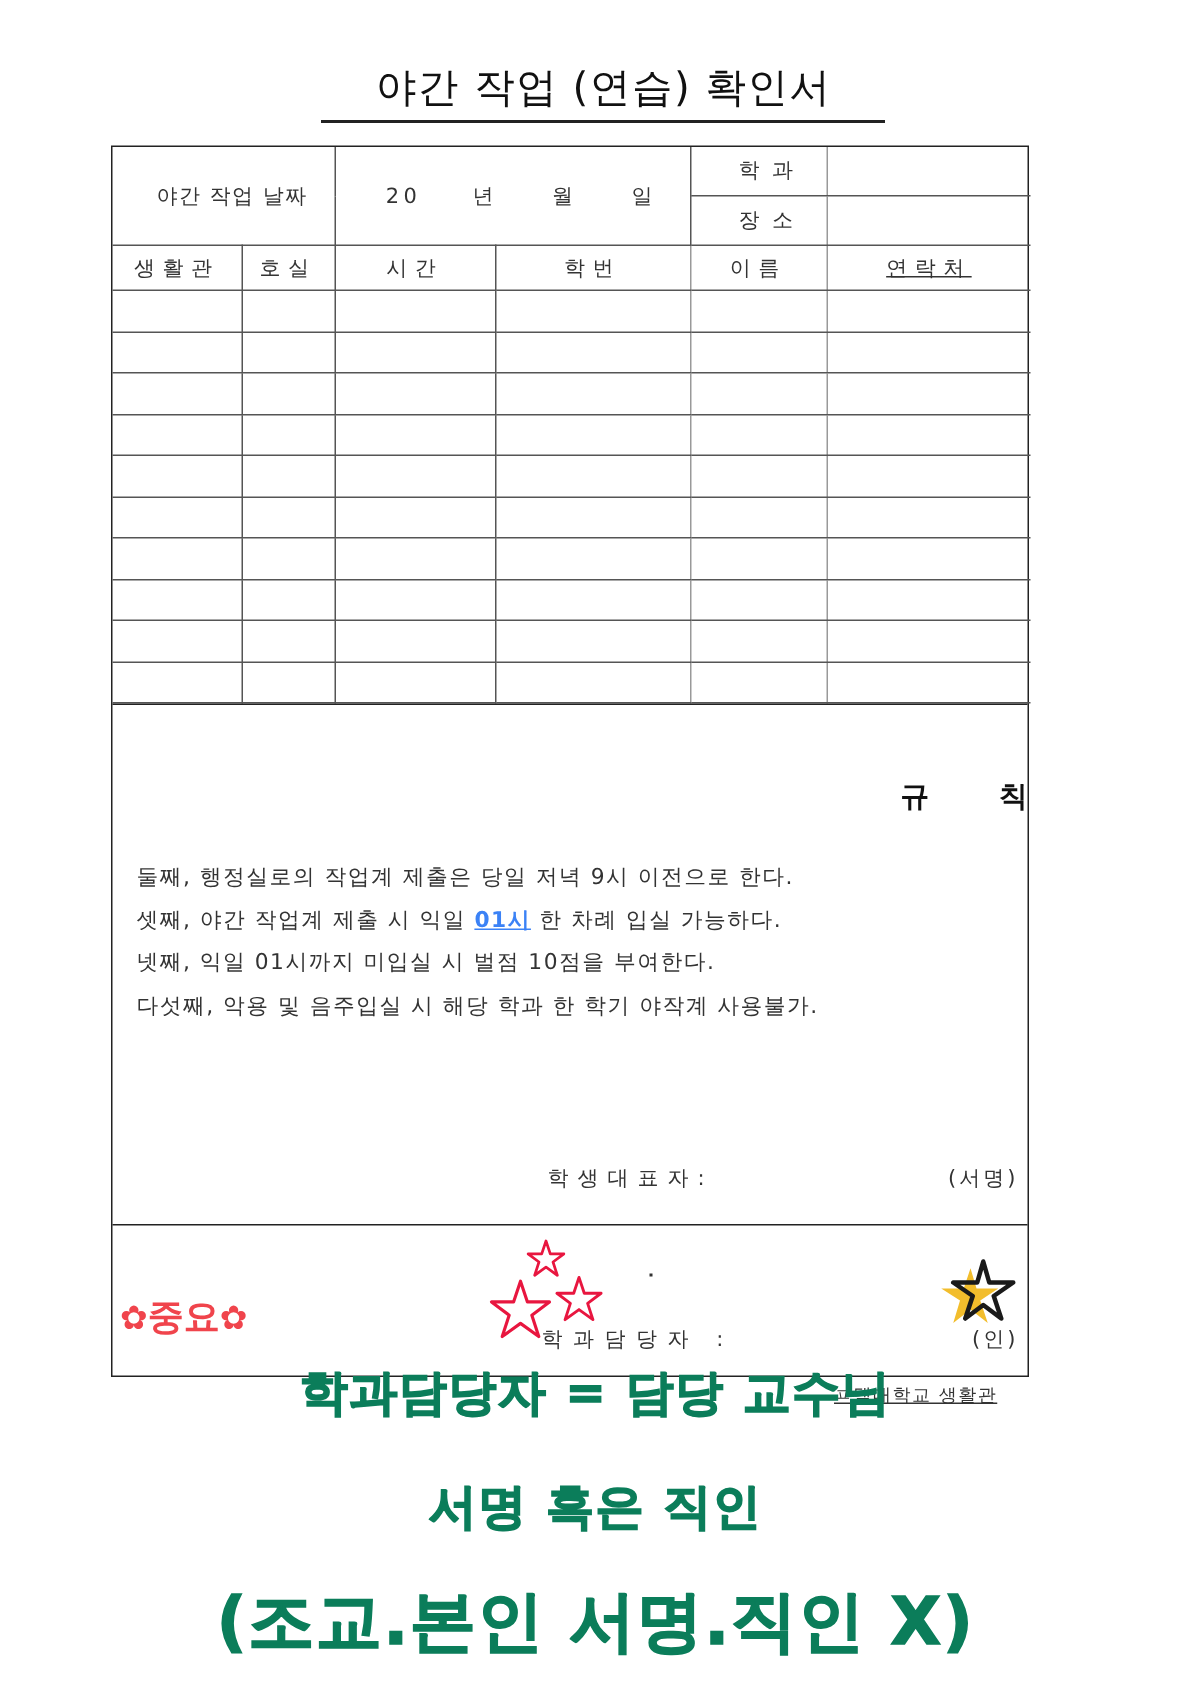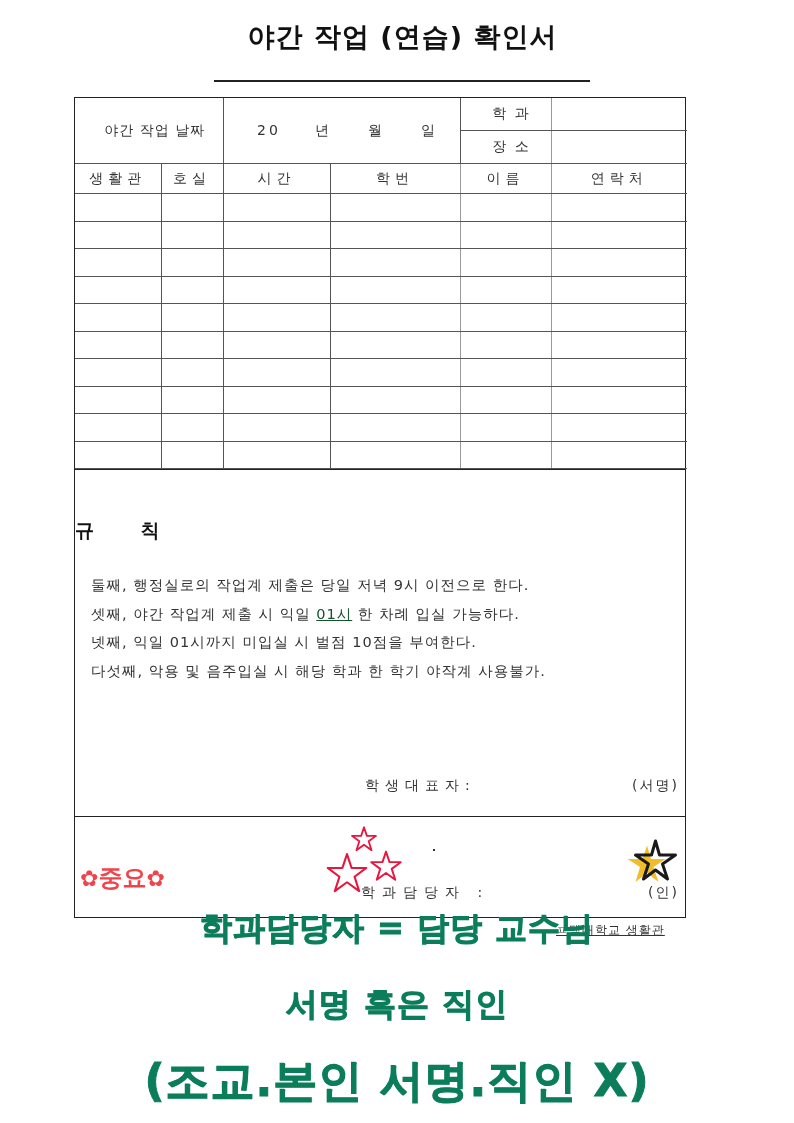--- a/index.html
+++ b/index.html
@@ -1,43 +1,43 @@
 <!DOCTYPE html>
 <html><head>
 <meta charset="utf-8">
 <style>
   html, body { margin:0; padding:0; background:#ffffff; }
   body { width:794px; height:1123px; position:relative; overflow:hidden;
          font-family: "DejaVu Sans", "Liberation Sans", sans-serif; color:#222; }
-  .title { position:absolute; left:215px; top:19px; width:375px; text-align:center;
-           font-size:27px; letter-spacing:1px; color:#111;font-weight:bold; }
+  .title { position:absolute; left:215px; top:40px; width:375px; text-align:center;
+           font-size:27px; letter-spacing:1px; color:#111; }
   .title-line { position:absolute; left:214px; top:80px; width:376px; height:2px; background:#222; }
 
   .form { position:absolute; left:74px; top:97px; width:612px; height:821px;
           border:1.5px solid #222; box-sizing:border-box; }
 
   table.grid { position:absolute; left:0; top:0; width:100%; border-collapse:collapse; table-layout:fixed; }
   table.grid td { border:1px solid #555; padding:0; text-align:center; font-size:14px; color:#333;
                   letter-spacing:3px; }
   table.grid tr.r-head td { height:32px;padding-left:12px; }
   table.grid tr.r-cols td { height:29px; letter-spacing:5px; }
   table.grid tr.r-data td { height:26.5px; }
   table.grid td.light { border-left-color:#999; border-right-color:#999; }
   table.grid tr:first-child td { border-top:none; }
   table.grid td:first-child { border-left:none; }
-  table.grid td:last-child { border-right:none; }
+  table.grid td:last-child { border-right:none;text-decoration:underline; }
   .date-cell span { display:inline-block; }
 
   .rules { position:absolute; left:0; top:371px; width:100%; height:347px;
            border-top:1.5px solid #222; box-sizing:border-box; }
-  .rules-title { position:absolute; left:0; top:48px; width:100%; text-align:left;
+  .rules-title { position:absolute; left:0; top:48px; width:100%; text-align:right;
                  font-size:19px; font-weight:bold; color:#111; word-spacing:40px; }
   .rules-list { position:absolute; left:16px; top:101px; margin:0; padding:0; list-style:none; }
   .rules-list li { font-size:14.5px; height:28.5px; line-height:28.5px; color:#333; letter-spacing:1px; white-space:nowrap; }
-  .rules-list u { font-weight:normal; color:#14532d; text-decoration:underline; }
+  .rules-list u { font-weight:bold; color:#3b82f6; text-decoration:underline; }
   .rep { position:absolute; left:290px; top:307px; font-size:14px; color:#333; letter-spacing:6px; }
   .rep-sign { position:absolute; right:6px; top:307px; font-size:14px; color:#333; letter-spacing:2px; }
 
   .sig { position:absolute; left:0; top:718px; width:100%; height:103px;
          border-top:1.5px solid #222; box-sizing:border-box; }
   .mgr { position:absolute; left:286px; top:67px; font-size:14px; color:#333; letter-spacing:7px; }
   .mgr-seal { position:absolute; right:6px; top:67px; font-size:14px; color:#333; letter-spacing:2px; }
   .dot { position:absolute; left:358px; top:32px; width:2px; height:2px; background:#333; }
 
   .footer-org { position:absolute; left:556px; top:922px; font-size:12px; color:#333;

